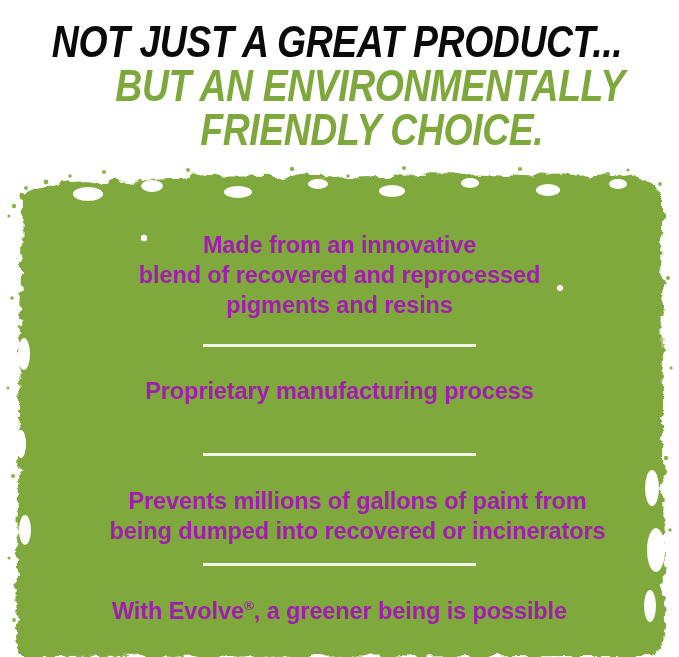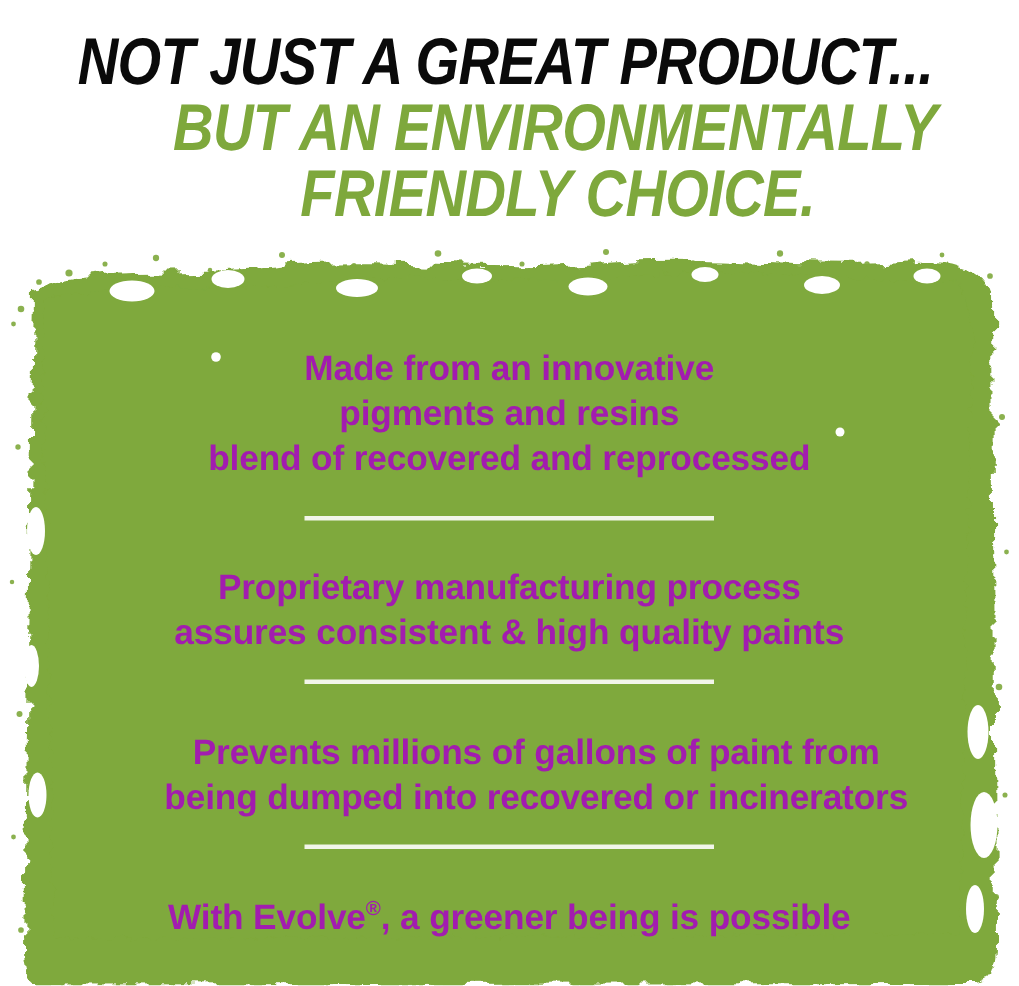--- a/index.html
+++ b/index.html
@@ -223,29 +223,28 @@
       <ellipse cx="25" cy="372" rx="6" ry="15"></ellipse>
       <circle cx="144" cy="80" r="3.2"></circle>
       <circle cx="560" cy="130" r="3.0"></circle>
     </g>
   </svg>
 
   <div class="panel-content">
 
     <div class="feature f1">
       <span class="ln">Made from an innovative</span>
+      <span class="ln">blend of recovered and reprocessed</span>
       <span class="ln">pigments and resins</span>
-      <span class="ln">blend of recovered and reprocessed</span>
     </div>
 
     <div class="divider d1"></div>
 
     <div class="feature f2">
       <span class="ln">Proprietary manufacturing process</span>
-      <span class="ln">assures consistent &amp; high quality paints</span>
     </div>
 
     <div class="divider d2"></div>
 
     <div class="feature f3">
       <span class="ln">Prevents millions of gallons of paint from</span>
       <span class="ln">being dumped into recovered or incinerators</span>
     </div>
 
     <div class="divider d3"></div>

